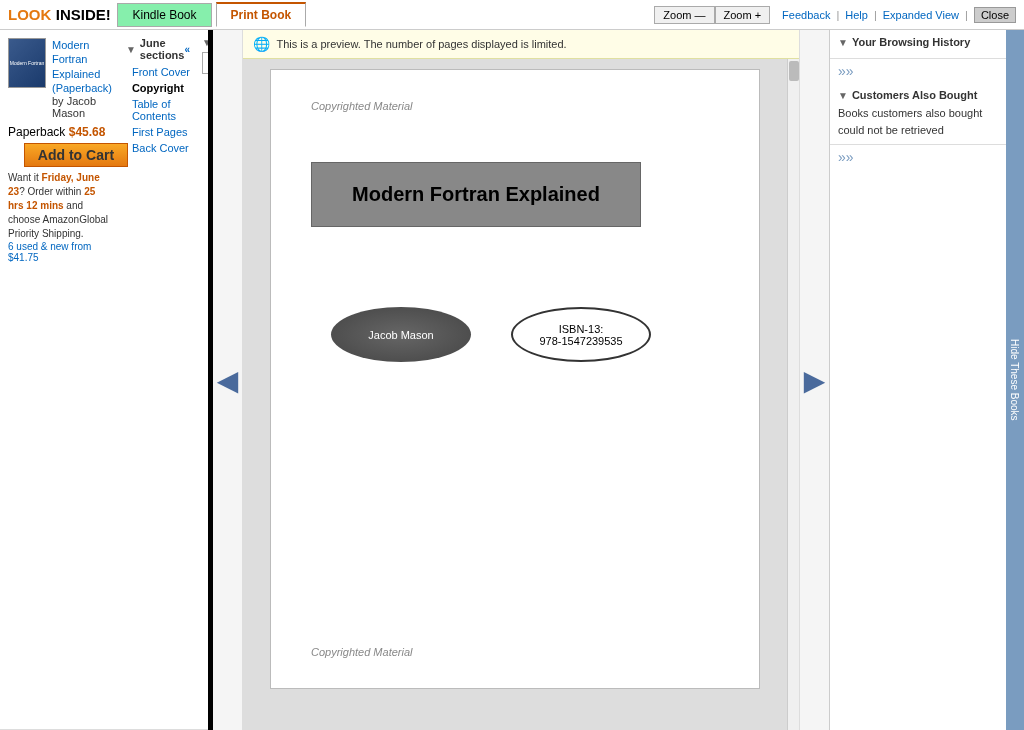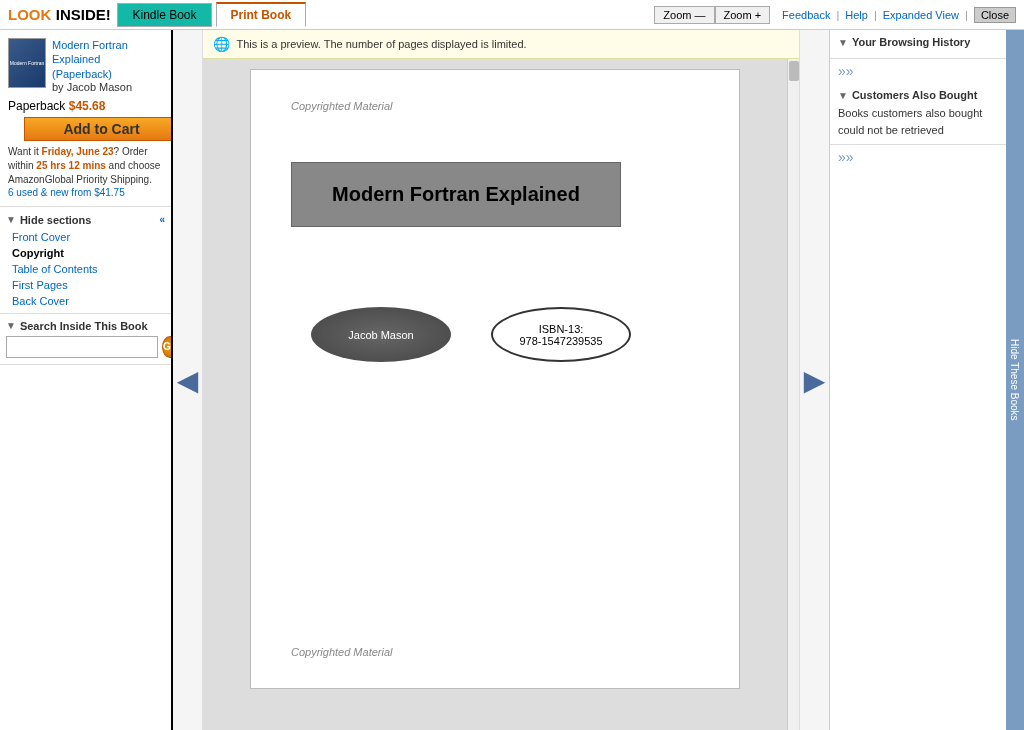--- a/index.html
+++ b/index.html
@@ -18,21 +18,21 @@
       font-size: 16px;
       font-weight: bold;
       color: #e47911;
       margin-right: 0;
     }
     #look-inside span { color: #000; }
     .tab-btn {
       padding: 4px 14px;
       font-size: 12px;
       border: 1px solid #aaa;
-      background: #14b8a6;
+      background: #86efac;
       cursor: pointer;
       margin-right: 4px;
     }
     .tab-btn.active {
       background: #fff;
       border-bottom: 1px solid #fff;
       font-weight: bold;
       color: #c45500;
       border-top: 2px solid #c45500;
     }
@@ -67,24 +67,24 @@
     }
 
     
     #main-layout {
       display: flex;
       height: 700px;
     }
 
     
     #left-sidebar {
-      width: 173px;
-      border-right: 2px solid #000000;
-      display: flex;
-      flex-direction: column;
+      width: 213px;
+      border-right: 5px solid #000000;
+      display: flex;
+      flex-direction: row;
       overflow: hidden;
       flex-shrink: 0;
     }
     #book-info {
       padding: 8px;
       border-bottom: 1px solid #ddd;
     }
     .book-info-row {
       display: flex;
       gap: 6px;
@@ -429,21 +429,21 @@
       <button class="add-to-cart">Add to Cart</button>
       <div class="delivery-info">
         Want it <span class="highlight">Friday, June 23</span>? Order within <span class="highlight">25 hrs 12 mins</span> and choose <span>AmazonGlobal Priority Shipping.</span>
       </div>
       <div class="used-new">6 used &amp; new from $41.75</div>
     </div>
 
     <div id="book-sections">
       <div class="section-header">
         <span class="collapse-icon">▼</span>
-        <span>Hide sections</span>
+        <span>June sections</span>
         <span style="margin-left:auto; color:#0066c0; font-size:10px;">«</span>
       </div>
       <div class="section-list">
         <a class="section-item">Front Cover</a>
         <a class="section-item bold">Copyright</a>
         <a class="section-item">Table of Contents</a>
         <a class="section-item">First Pages</a>
         <a class="section-item">Back Cover</a>
       </div>
     </div>

